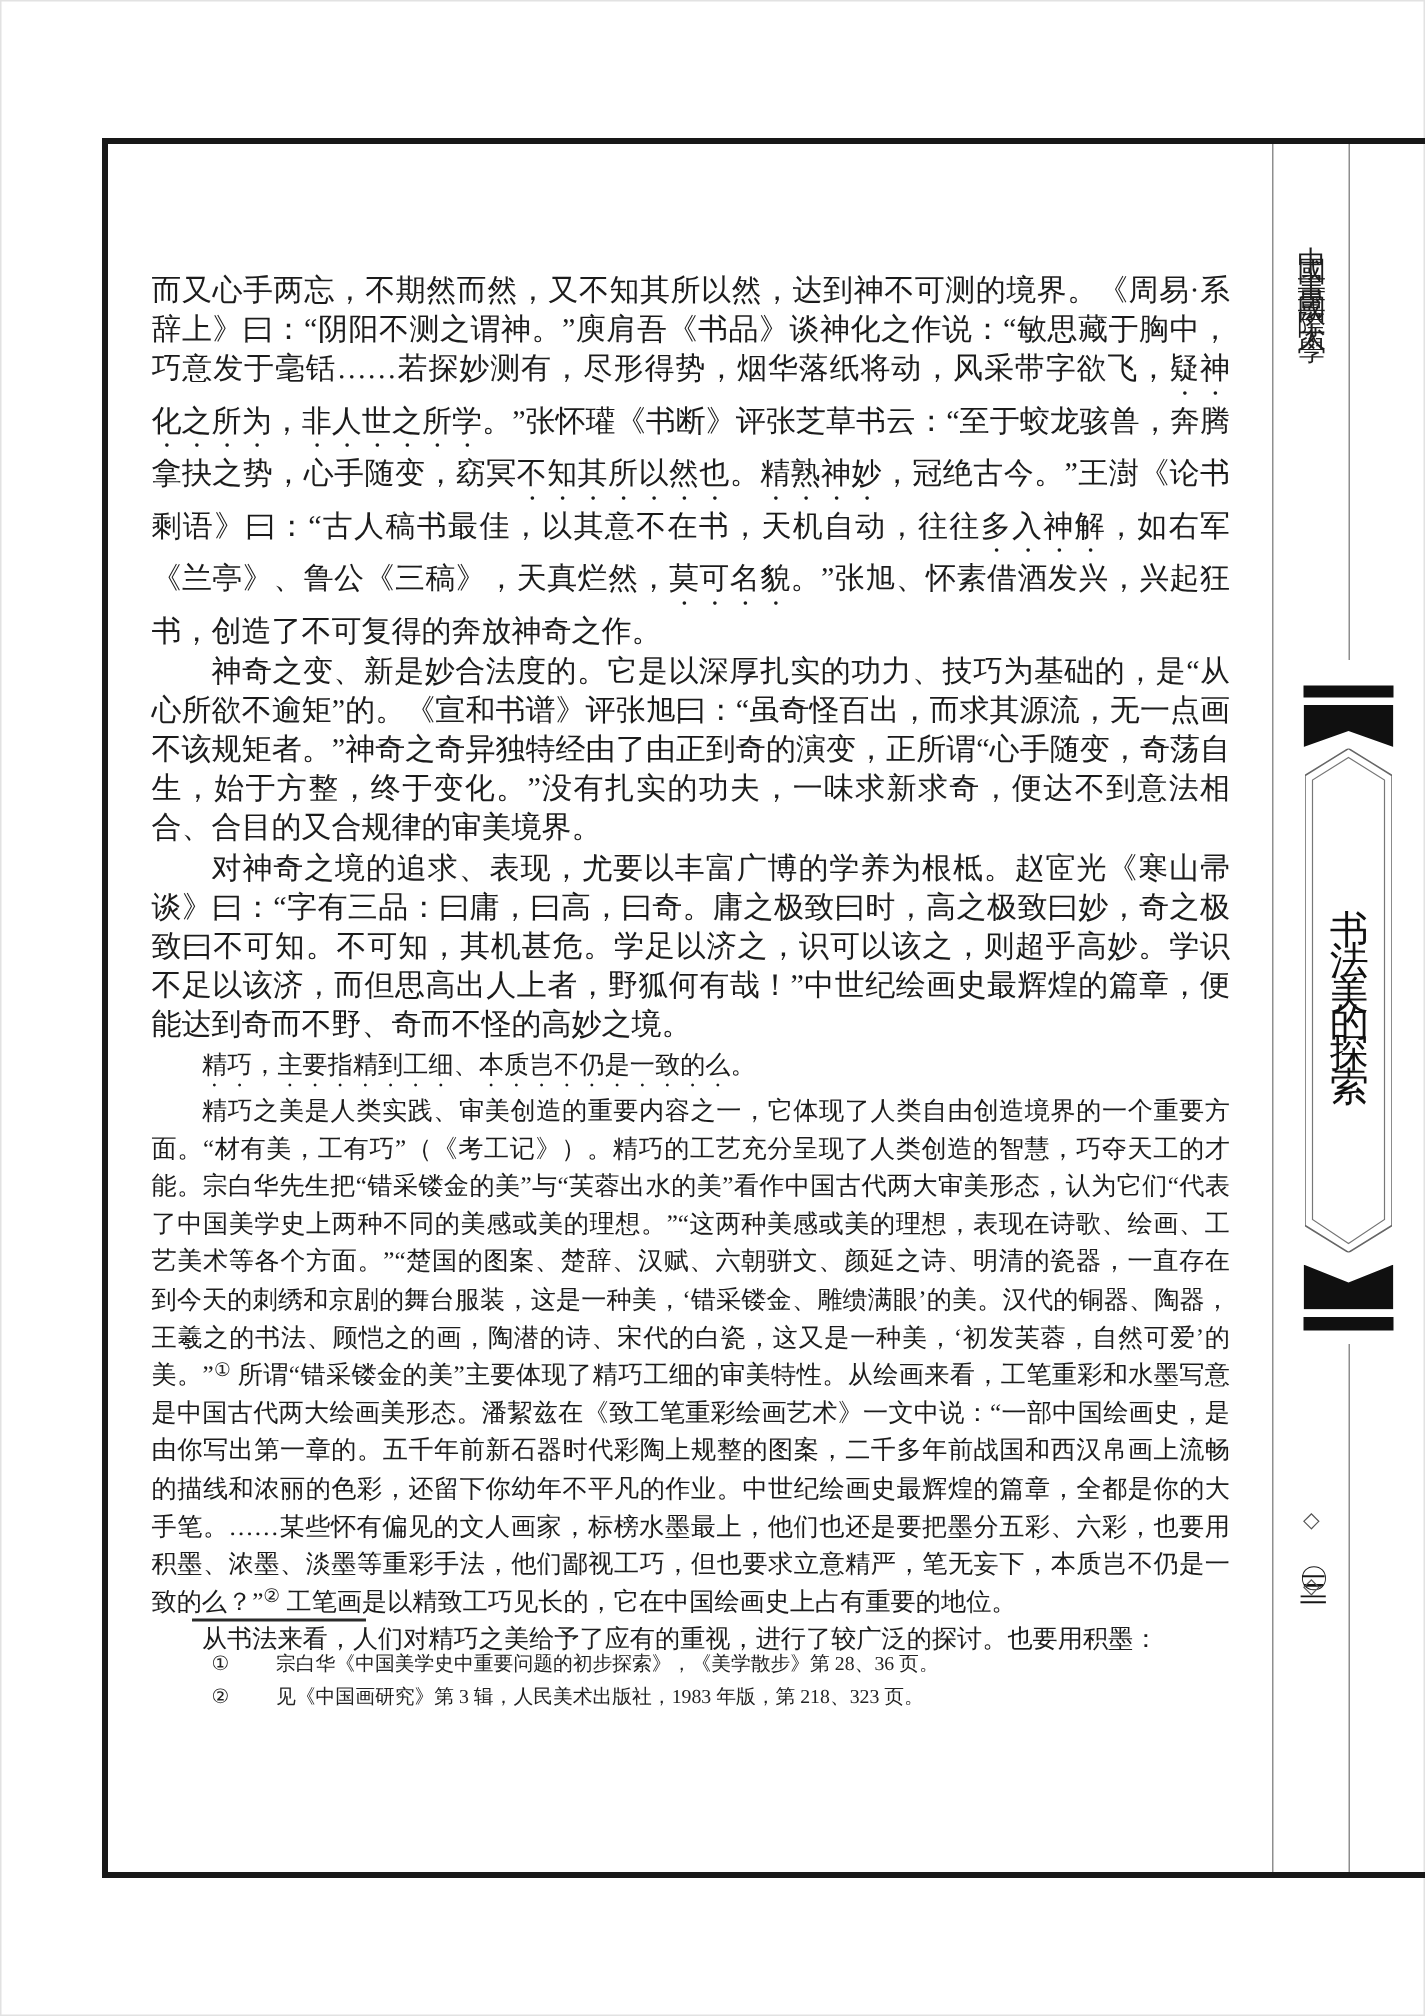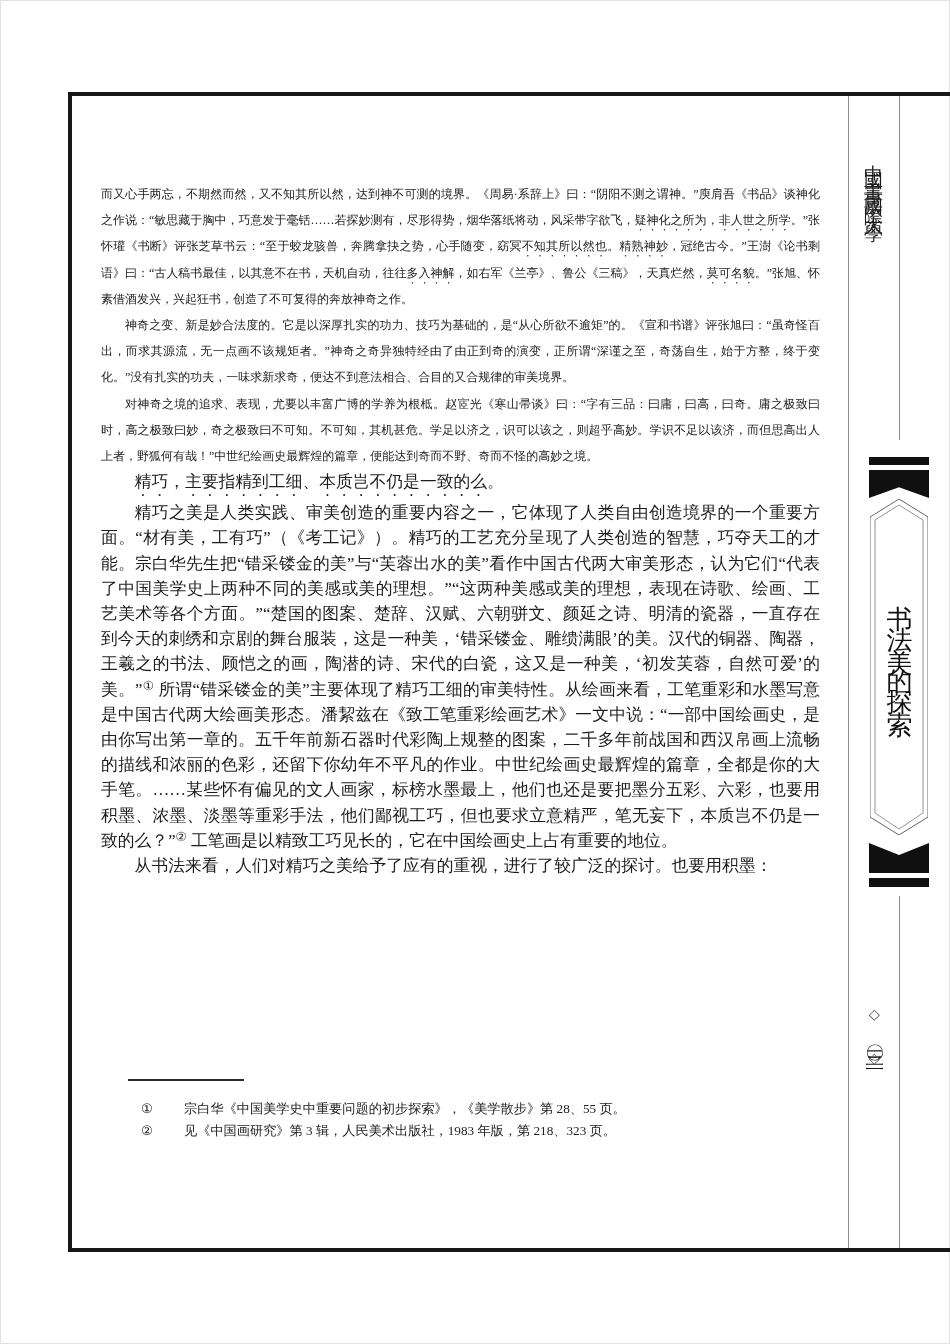--- a/index.html
+++ b/index.html
@@ -24,21 +24,21 @@
   #vl-left { left:848px; top:96px; height:1152px; }
   #vl-right-top { left:899px; top:96px; height:346px; }
   #vl-right-bottom { left:899px; top:893px; height:355px; }
 
   
   .text-col {
     position:absolute; left:101px; top:181px; width:719px;
     text-align:justify;
   }
   .text-col p { margin:0; text-indent:2em; }
-  .sec1 p { font-size:12px; line-height:26.2px; }
+  .sec1 p { font-size:20px; line-height:26.2px; }
   .sec2 p { font-size:16.8px; line-height:25.2px; }
   p.cont { text-indent:0; }
 
   .heading {
     margin:21px 0 27px 0; padding-left:71px;
     font-size:18px; font-weight:400; line-height:28px; text-indent:0;
   }
   .heading .ht { font-weight:700; margin-left:7px; letter-spacing:2px; }
 
   .em {
@@ -87,37 +87,37 @@
 <body>
 
 <div class="frame"></div>
 <div class="vline" id="vl-left"></div>
 <div class="vline" id="vl-right-top"></div>
 <div class="vline" id="vl-right-bottom"></div>
 
 <div class="text-col">
   <div class="sec1">
     <p class="cont"><span>而又心手两忘，不期然而然，又不知其所以然，达到神不可测的境界。《周易·系辞上》曰：“阴阳不测之谓神。”庾肩吾《书品》谈神化之作说：“敏思藏于胸中，巧意发于毫铦……若探妙测有，尽形得势，烟华落纸将动，风采带字欲飞，</span><span class="em">疑神化之所为，非人世之所学</span><span>。”张怀瓘《书断》评张芝草书云：“至于蛟龙骇兽，奔腾拿抉之势，心手随变，窈冥</span><span class="em">不知其所以然也</span><span>。</span><span class="em">精熟神妙</span><span>，冠绝古今。”王澍《论书剩语》曰：“古人稿书最佳，以其意不在书，天机自动，往往</span><span class="em">多入神解</span><span>，如右军《兰亭》、鲁公《三稿》，天真烂然，</span><span class="em">莫可名貌</span><span>。”张旭、怀素借酒发兴，兴起狂书，创造了不可复得的奔放神奇之作。</span></p>
-    <p>神奇之变、新是妙合法度的。它是以深厚扎实的功力、技巧为基础的，是“从心所欲不逾矩”的。《宣和书谱》评张旭曰：“虽奇怪百出，而求其源流，无一点画不该规矩者。”神奇之奇异独特经由了由正到奇的演变，正所谓“深谨之至，奇荡自生，始于方整，终于变化。”没有扎实的功夫，一味求新求奇，便达不到意法相合、合目的又合规律的审美境界。</p>
+    <p>神奇之变、新是妙合法度的。它是以深厚扎实的功力、技巧为基础的，是“从心所欲不逾矩”的。《宣和书谱》评张旭曰：“虽奇怪百出，而求其源流，无一点画不该规矩者。”神奇之奇异独特经由了由正到奇的演变，正所谓“心手随变，奇荡自生，始于方整，终于变化。”没有扎实的功夫，一味求新求奇，便达不到意法相合、合目的又合规律的审美境界。</p>
     <p>对神奇之境的追求、表现，尤要以丰富广博的学养为根柢。赵宧光《寒山帚谈》曰：“字有三品：曰庸，曰高，曰奇。庸之极致曰时，高之极致曰妙，奇之极致曰不可知。不可知，其机甚危。学足以济之，识可以该之，则超乎高妙。学识不足以该济，而但思高出人上者，野狐何有哉！”中世纪绘画史最辉煌的篇章，便能达到奇而不野、奇而不怪的高妙之境。</p>
   </div>
 
 
   <div class="sec2">
     <p><span class="em">精巧，主要指精到工细、本质岂不仍是一致的么</span><span>。</span></p>
     <p><span>精巧之美是人类实践、审美创造的重要内容之一，它体现了人类自由创造境界的一个重要方面。“材有美，工有巧”（《考工记》）。精巧的工艺充分呈现了人类创造的智慧，巧夺天工的才能。宗白华先生把“错采镂金的美”与“芙蓉出水的美”看作中国古代两大审美形态，认为它们“代表了中国美学史上两种不同的美感或美的理想。”“这两种美感或美的理想，表现在诗歌、绘画、工艺美术等各个方面。”“楚国的图案、楚辞、汉赋、六朝骈文、颜延之诗、明清的瓷器，一直存在到今天的刺绣和京剧的舞台服装，这是一种美，‘错采镂金、雕缋满眼’的美。汉代的铜器、陶器，王羲之的书法、顾恺之的画，陶潜的诗、宋代的白瓷，这又是一种美，‘初发芙蓉，自然可爱’的美。”</span><span class="sup">①</span><span> 所谓“错采镂金的美”主要体现了精巧工细的审美特性。从绘画来看，工笔重彩和水墨写意是中国古代两大绘画美形态。潘絜兹在《致工笔重彩绘画艺术》一文中说：“一部中国绘画史，是由你写出第一章的。五千年前新石器时代彩陶上规整的图案，二千多年前战国和西汉帛画上流畅的描线和浓丽的色彩，还留下你幼年不平凡的作业。中世纪绘画史最辉煌的篇章，全都是你的大手笔。……某些怀有偏见的文人画家，标榜水墨最上，他们也还是要把墨分五彩、六彩，也要用积墨、浓墨、淡墨等重彩手法，他们鄙视工巧，但也要求立意精严，笔无妄下，本质岂不仍是一致的么？”</span><span class="sup">②</span><span> 工笔画是以精致工巧见长的，它在中国绘画史上占有重要的地位。</span></p>
     <p>从书法来看，人们对精巧之美给予了应有的重视，进行了较广泛的探讨。也要用积墨：</p>
   </div>
 </div>
 
 <div class="fn-rule"></div>
 <div class="footnotes">
   <div class="fn">
       <span class="fn-num">①</span>
-      <span>宗白华《中国美学史中重要问题的初步探索》，《美学散步》第 28、55 页。</span>
+      <span>宗白华《中国美学史中重要问题的初步探索》，《美学散步》第 28、36 页。</span>
     </div>
   <div class="fn">
       <span class="fn-num">②</span>
       <span>见《中国画研究》第 3 辑，人民美术出版社，1983 年版，第 218、323 页。</span>
     </div>
 </div>
 
 <div class="univ">中國書畫國際大學</div>
 
 <div class="banner">

